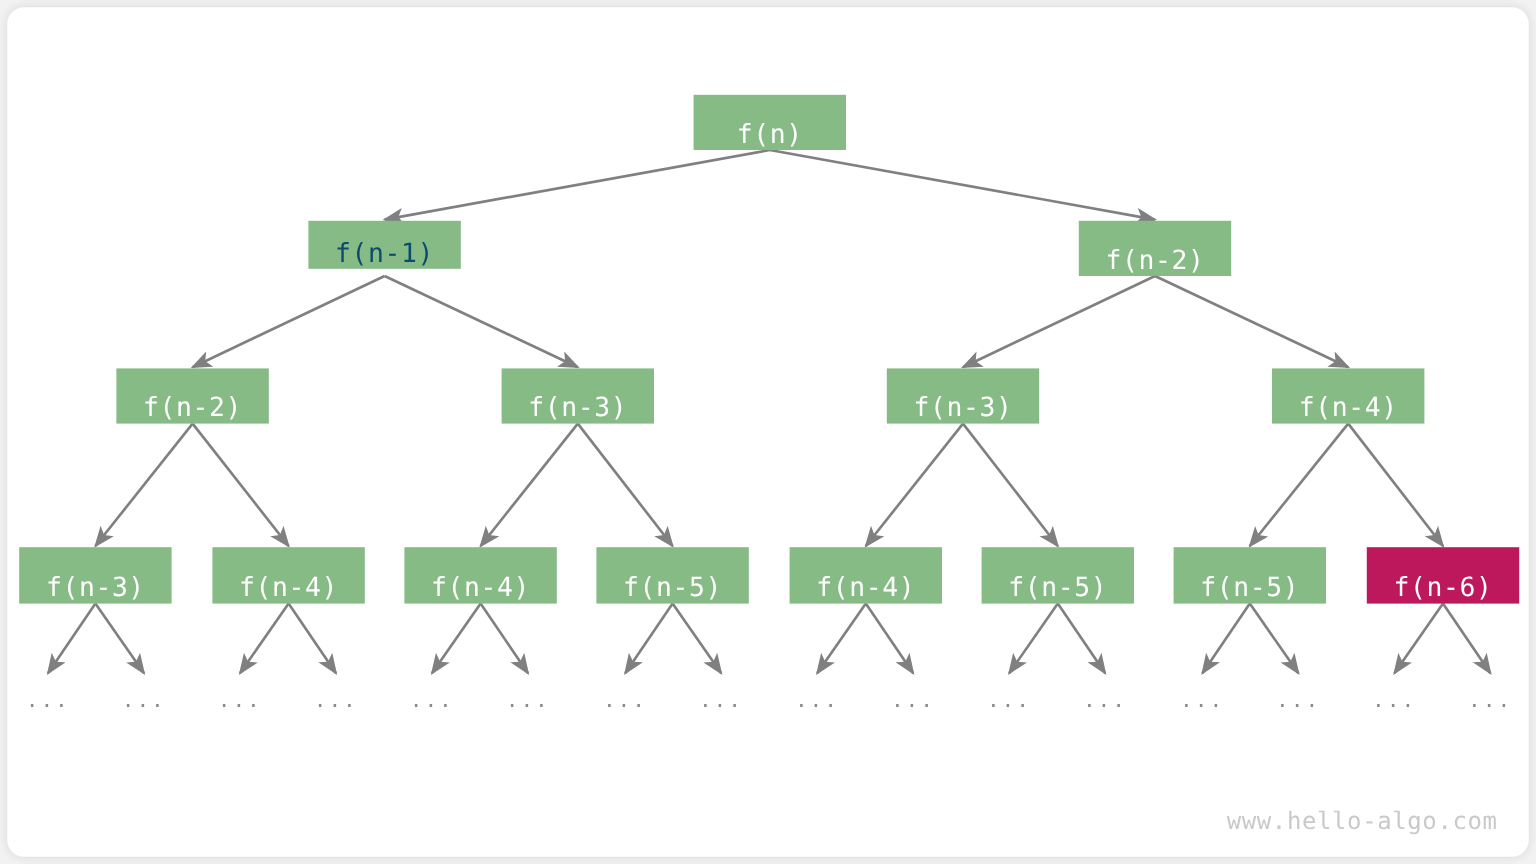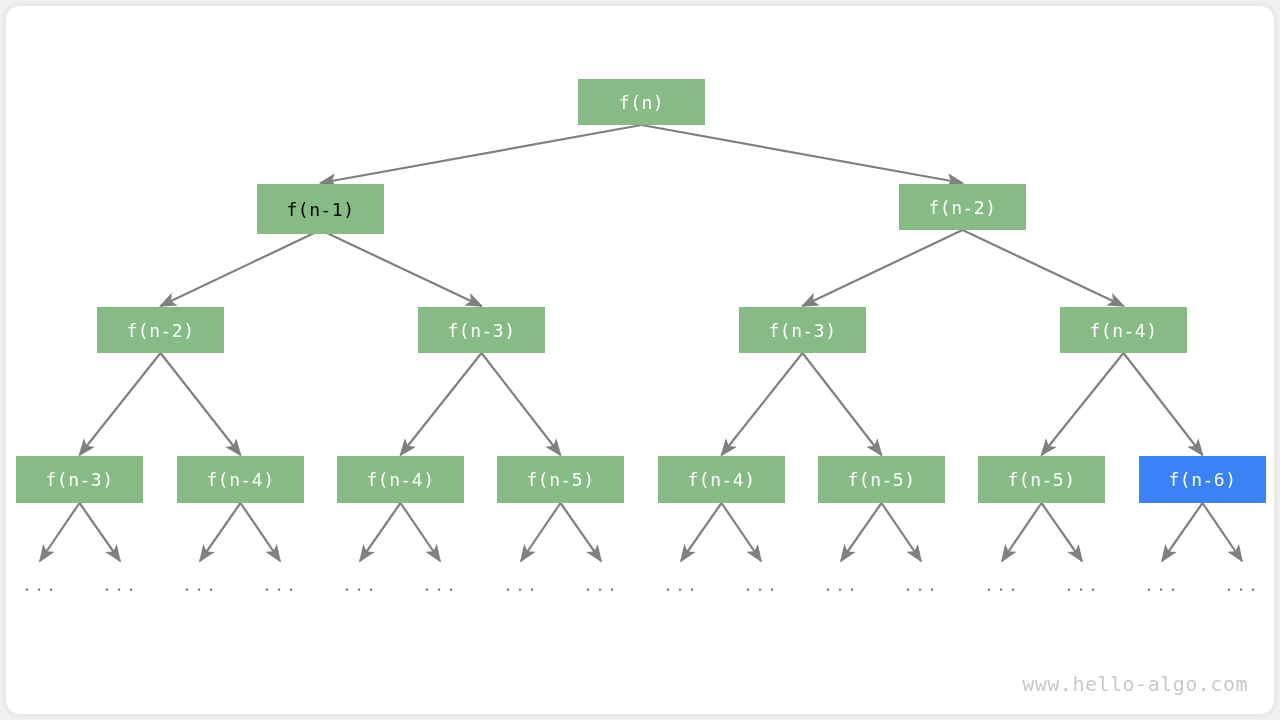--- a/index.html
+++ b/index.html
@@ -32,24 +32,24 @@
     left: 0; top: 0;
     width: 1280px; height: 720px;
     pointer-events: none;
   }
   .node {
     position: absolute;
     background: #86bb86;
     border-radius: 0;
     color: #ffffff;
     display: flex;
-    align-items: center;
+    align-items: flex-end;
     justify-content: center;
     font-family: "DejaVu Sans Mono", "Liberation Mono", monospace;
-    font-size: 18px;
+    font-size: 22px;
     letter-spacing: 0.5px;
     white-space: nowrap;
     box-sizing: border-box;
   }
   .ellipsis {
     position: absolute;
     color: #8a8a8a;
     font-family: "DejaVu Sans Mono", "Liberation Mono", monospace;
     font-size: 17px;
     letter-spacing: 2px;
@@ -112,21 +112,21 @@
         <line x1="1041.5" y1="503" x2="1082" y2="561" stroke="#808080" stroke-width="2.2" marker-end="url(#arrowhead)"></line>
         <line x1="1202.5" y1="503" x2="1162" y2="561" stroke="#808080" stroke-width="2.2" marker-end="url(#arrowhead)"></line>
         <line x1="1202.5" y1="503" x2="1242" y2="561" stroke="#808080" stroke-width="2.2" marker-end="url(#arrowhead)"></line>
       </g>
   </svg>
 
   <div id="node-layer">
       <div class="node" style="left: 578px; top: 79px; width: 127px; height: 46px; background: rgb(134, 187, 134); color: rgb(255, 255, 255);">
         <span>f(n)</span>
       </div>
-      <div class="node" style="left: 257px; top: 184px; width: 127px; height: 50px; background: rgb(134, 187, 134); color: #000000;">
+      <div class="node" style="left: 257px; top: 184px; width: 127px; height: 40px; background: rgb(134, 187, 134); color: #0c4a6e;">
         <span>f(n-1)</span>
       </div>
       <div class="node" style="left: 899px; top: 184px; width: 127px; height: 46px; background: rgb(134, 187, 134); color: rgb(255, 255, 255);">
         <span>f(n-2)</span>
       </div>
       <div class="node" style="left: 97px; top: 307px; width: 127px; height: 46px; background: rgb(134, 187, 134); color: rgb(255, 255, 255);">
         <span>f(n-2)</span>
       </div>
       <div class="node" style="left: 418px; top: 307px; width: 127px; height: 46px; background: rgb(134, 187, 134); color: rgb(255, 255, 255);">
         <span>f(n-3)</span>
@@ -151,21 +151,21 @@
       </div>
       <div class="node" style="left: 658px; top: 456px; width: 127px; height: 47px; background: rgb(134, 187, 134); color: rgb(255, 255, 255);">
         <span>f(n-4)</span>
       </div>
       <div class="node" style="left: 818px; top: 456px; width: 127px; height: 47px; background: rgb(134, 187, 134); color: rgb(255, 255, 255);">
         <span>f(n-5)</span>
       </div>
       <div class="node" style="left: 978px; top: 456px; width: 127px; height: 47px; background: rgb(134, 187, 134); color: rgb(255, 255, 255);">
         <span>f(n-5)</span>
       </div>
-      <div class="node" style="left: 1139px; top: 456px; width: 127px; height: 47px; background: #3b82f6; color: rgb(255, 255, 255);">
+      <div class="node" style="left: 1139px; top: 456px; width: 127px; height: 47px; background: #be185d; color: rgb(255, 255, 255);">
         <span>f(n-6)</span>
       </div>
     </div>
   <div id="ellipsis-layer">
       <div class="ellipsis" style="left: 40px; top: 585px; color: rgb(138, 138, 138);">...</div>
       <div class="ellipsis" style="left: 120px; top: 585px; color: rgb(138, 138, 138);">...</div>
       <div class="ellipsis" style="left: 200px; top: 585px; color: rgb(138, 138, 138);">...</div>
       <div class="ellipsis" style="left: 280px; top: 585px; color: rgb(138, 138, 138);">...</div>
       <div class="ellipsis" style="left: 360px; top: 585px; color: rgb(138, 138, 138);">...</div>
       <div class="ellipsis" style="left: 440px; top: 585px; color: rgb(138, 138, 138);">...</div>

